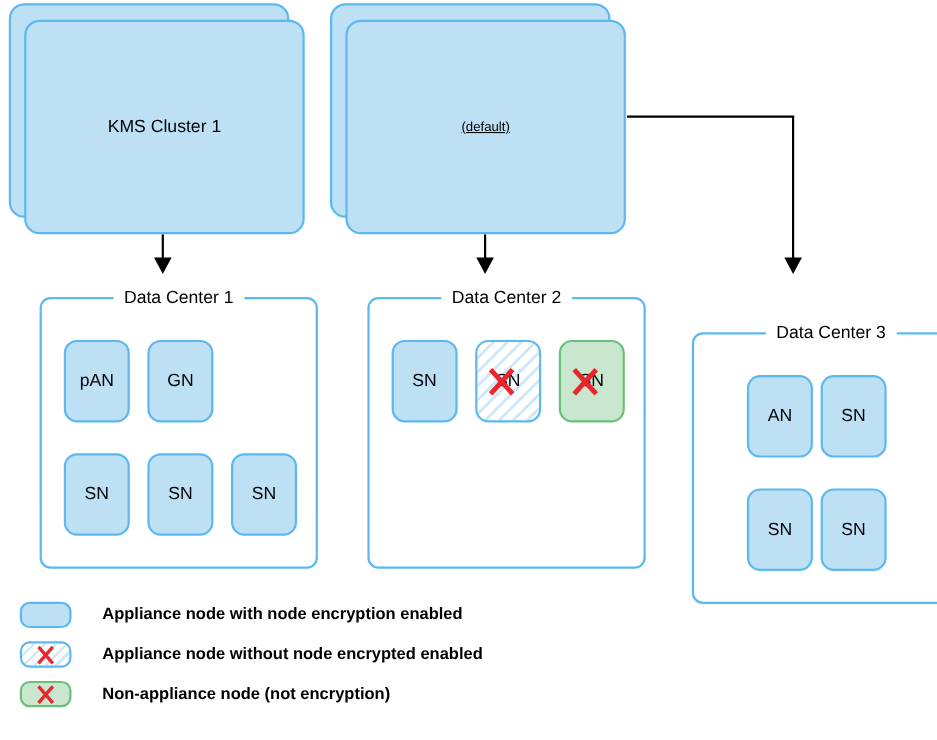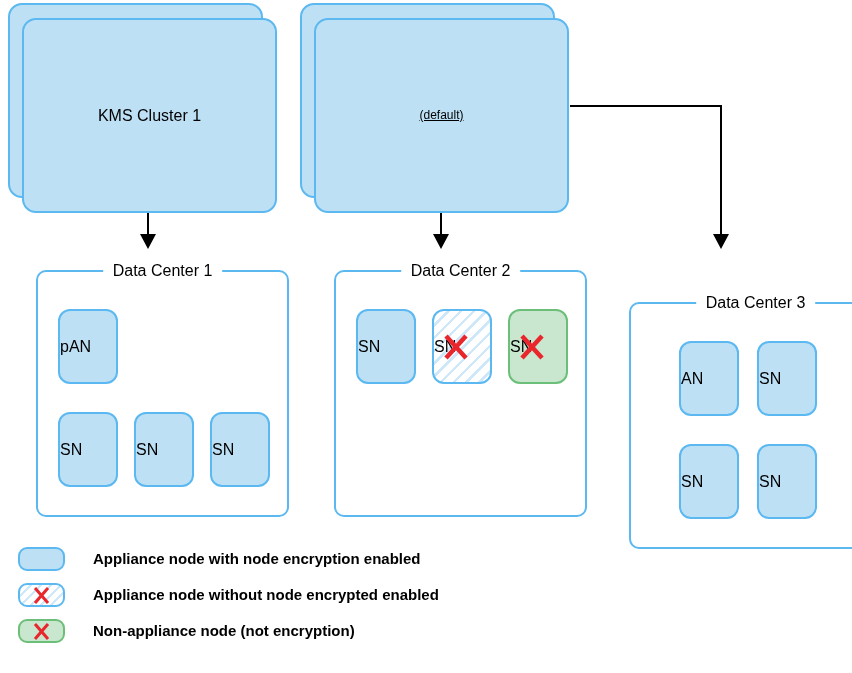--- a/index.html
+++ b/index.html
@@ -63,31 +63,31 @@
   }
   .dc-row {
     position: absolute;
     display: flex;
     gap: 16px;
   }
   .row-1 { top: 37px; }
   .row-2 { top: 140px; }
   .indent-a { left: 20px; }
   .indent-b { left: 48px; }
-  .dc .indent-b { gap: 18px; }
+  .dc .indent-b { gap: 7px; }
 
   
   .node {
     position: relative;
     width: 60px; height: 75px;
     border-radius: 12px;
     border: 2px solid #5bb8f0;
     background: #bde0f5;
     box-sizing: border-box;
-    display: flex; align-items: center; justify-content: flex-start;
+    display: flex; align-items: center; justify-content: center;
     font-size: 16px;
   }
   .node.unencrypted {
     background: repeating-linear-gradient(135deg,
       #cfe8f9 0px, #cfe8f9 2.5px,
       #ffffff 2.5px, #ffffff 9px);
   }
   .node.non_appliance {
     background: #c9e7ce;
     border-color: #6cbf79;
@@ -163,20 +163,23 @@
       <div class="cluster-sublabel">(default)</div>
     </div>
   </div>
 
   <div class="dc" style="left:36px;">
     <div class="dc-title">Data Center 1</div>
     <div class="dc-row row-1 indent-a">
       <div class="node encrypted">
         <span>pAN</span>
       </div>
+      <div class="node encrypted">
+        <span>GN</span>
+      </div>
     </div>
     <div class="dc-row row-2 indent-a">
       <div class="node encrypted">
         <span>SN</span>
       </div>
       <div class="node encrypted">
         <span>SN</span>
       </div>
       <div class="node encrypted">
         <span>SN</span>

